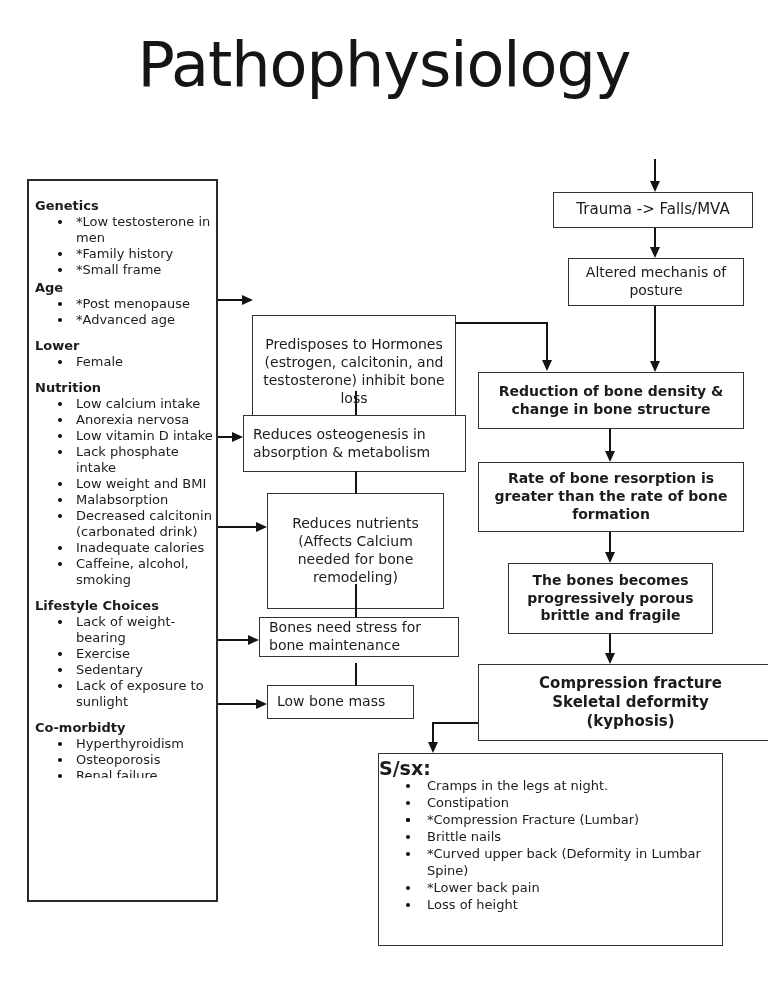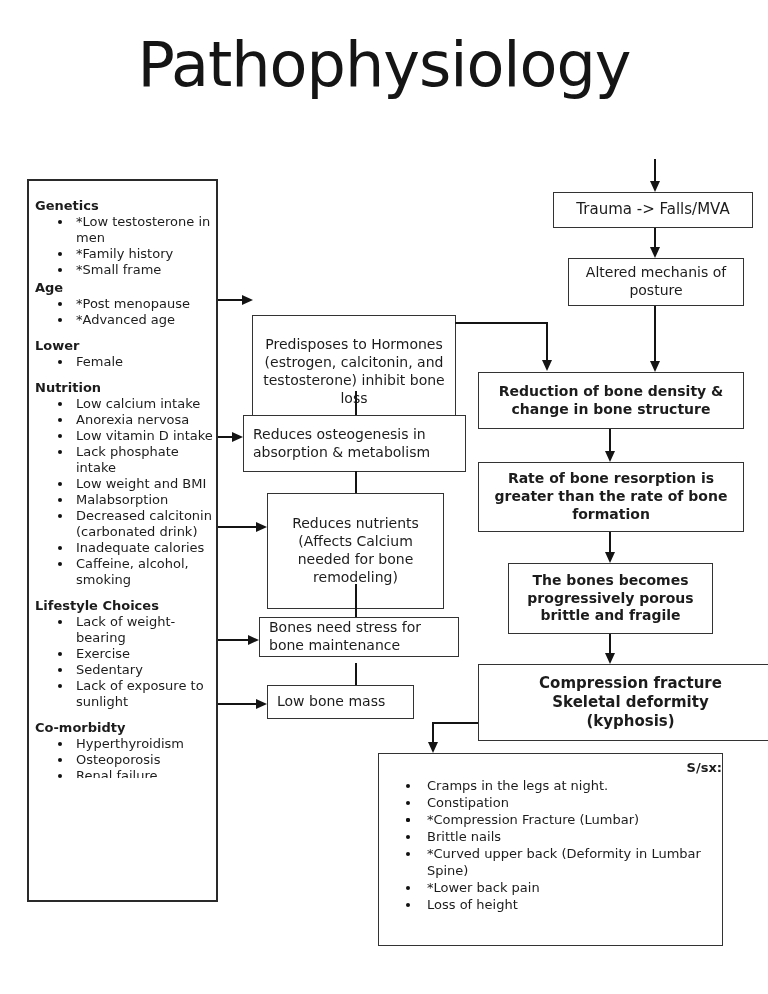--- a/index.html
+++ b/index.html
@@ -24,21 +24,21 @@
   
   .host { border-width:2px; border-color:#2a2a2a; font-size:13px; overflow:hidden; padding-top:7px; }
   .host-heading { text-align:center; font-size:14px; font-weight:bold; }
   .sec-label { font-weight:bold; font-size:13px; padding-left:6px; margin-top:10px; line-height:16px; }
   .bi { position:relative; padding-left:47px; padding-right:2px; line-height:16px; }
   .dot { position:absolute; left:29px; top:6px; width:4px; height:4px; border-radius:50%; background:#111; }
   .clip { height:10px; overflow:hidden; }
 
   
   .ssx { padding-top:5px; font-size:13px; }
-  .ssx-heading { text-align:right; font-size:13px; font-weight:bold; line-height:18px; }
+  .ssx-heading { text-align:left; font-size:19px; font-weight:bold; line-height:18px; }
   .sx { position:relative; padding-left:48px; padding-right:4px; line-height:17px; }
   .sx .dot { left:27px; top:7px; }
 
   
   .env { display:flex; flex-direction:column; align-items:center; justify-content:center;
          gap:10px; font-size:13px; text-align:center; }
 
   
   .hline { position:absolute; height:2px; background:#141414; }
   .vline { position:absolute; width:2px; background:#141414; }

